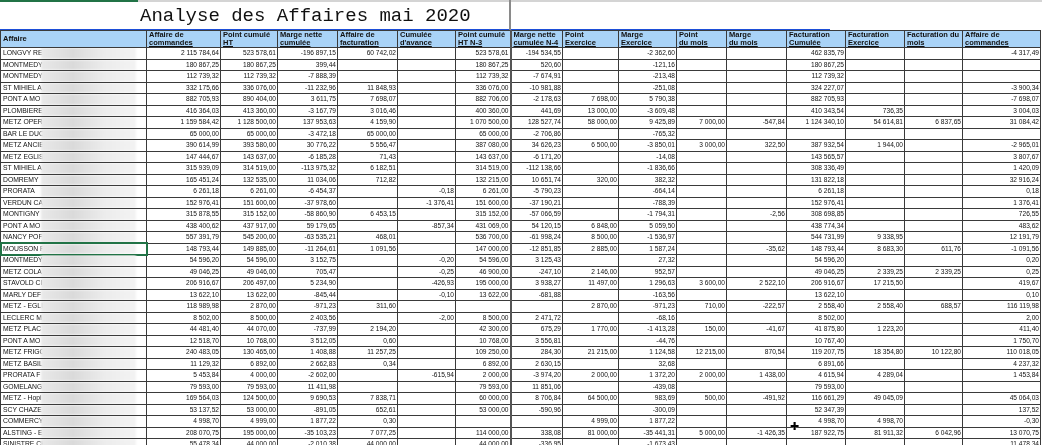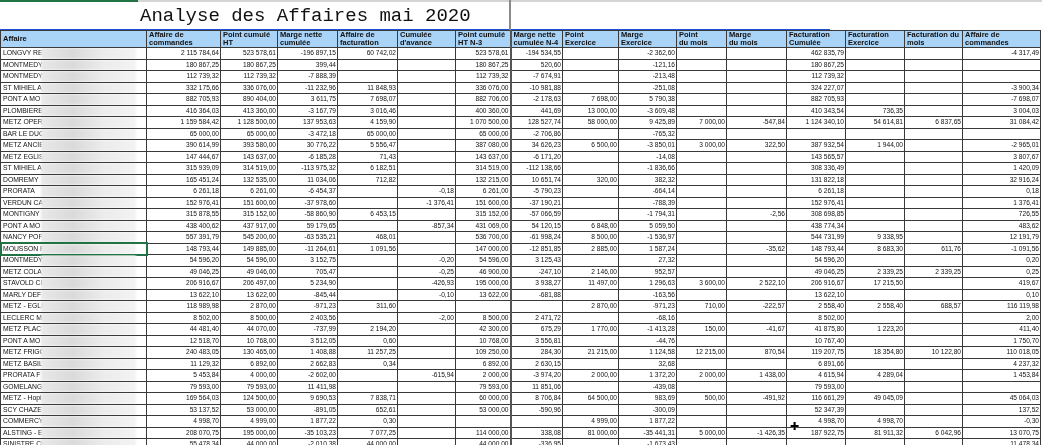--- a/index.html
+++ b/index.html
@@ -4,21 +4,21 @@
 <style>
   html, body { margin:0; padding:0; background:#ffffff; }
   body { width:1042px; height:445px; overflow:hidden; position:relative; font-family:"Liberation Sans", sans-serif; }
   .topline { position:absolute; left:0; top:0; width:1042px; height:2px; background:#d4d4d4; }
   .topgreen { position:absolute; left:0; top:0; width:138px; height:2px; background:#217346; }
   .title-row { position:absolute; left:0; top:2px; width:830px; height:27px; border-bottom:6px solid #1d4ed8;font-family:Liberation Mono, monospace; }
   .title { position:absolute; left:140px; top:3px; font-size:19px; color:#111; white-space:nowrap; }
   .sep-dark { position:absolute; left:509px; top:0; width:2px; height:30px; background:#8a8a8a; }
   table { position:absolute; left:0; top:30px; border-collapse:collapse; table-layout:fixed; }
   th { background:#a9d3f7; border:1px solid #3a3a3a; font-size:7.5px; font-weight:bold; color:#111; line-height:8px; padding:0 2px; height:14px; text-align:left; vertical-align:middle; overflow:hidden; }
-  th span.u { }
+  th span.u { text-decoration:underline; }
   td { border:1px solid #3a3a3a; font-size:6.6px; color:#111; height:10.5px; padding:0 1px 0 2px; text-align:right; white-space:nowrap; overflow:hidden; line-height:10px; }
   td.name { text-align:left; position:relative; font-size:6.8px; }
   td.name .blur { position:absolute; left:40px; top:0; width:95px; height:100%; background:linear-gradient(90deg,#e9e9e9,#dadada,#ececec,#f3f3f3); filter:blur(1px); }
   tr.sel td.name { outline:2px solid #217346; outline-offset:-1px; }
   td.thick-r, th.thick-r { border-right:2px solid #555; }
   .cursor { position:absolute; left:790px; top:421px; font-size:11px; color:#000; line-height:10px; text-shadow:0 0 1px #fff; }
 </style>
 </head>
 <body>
 

